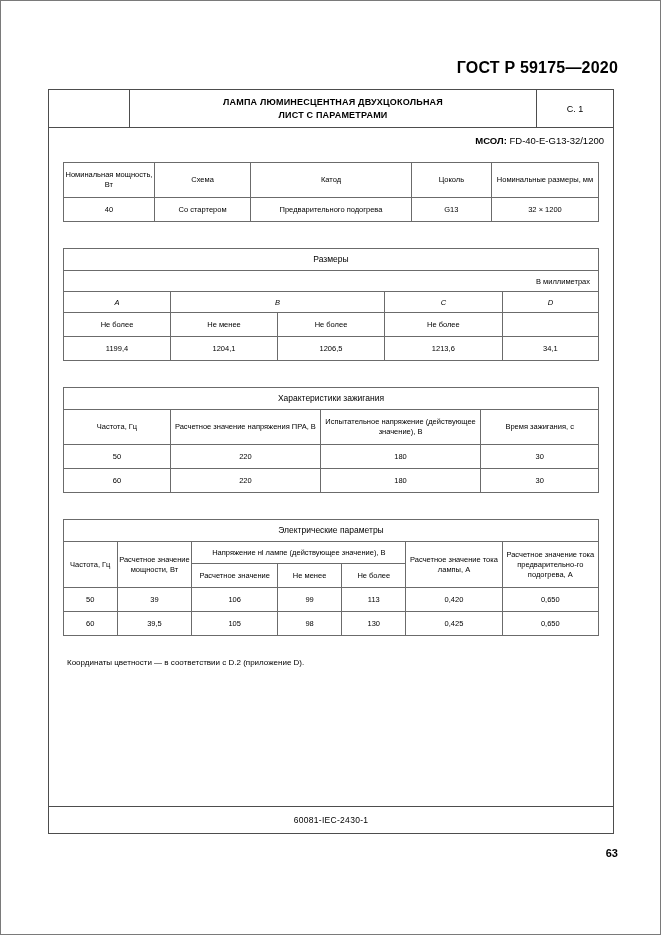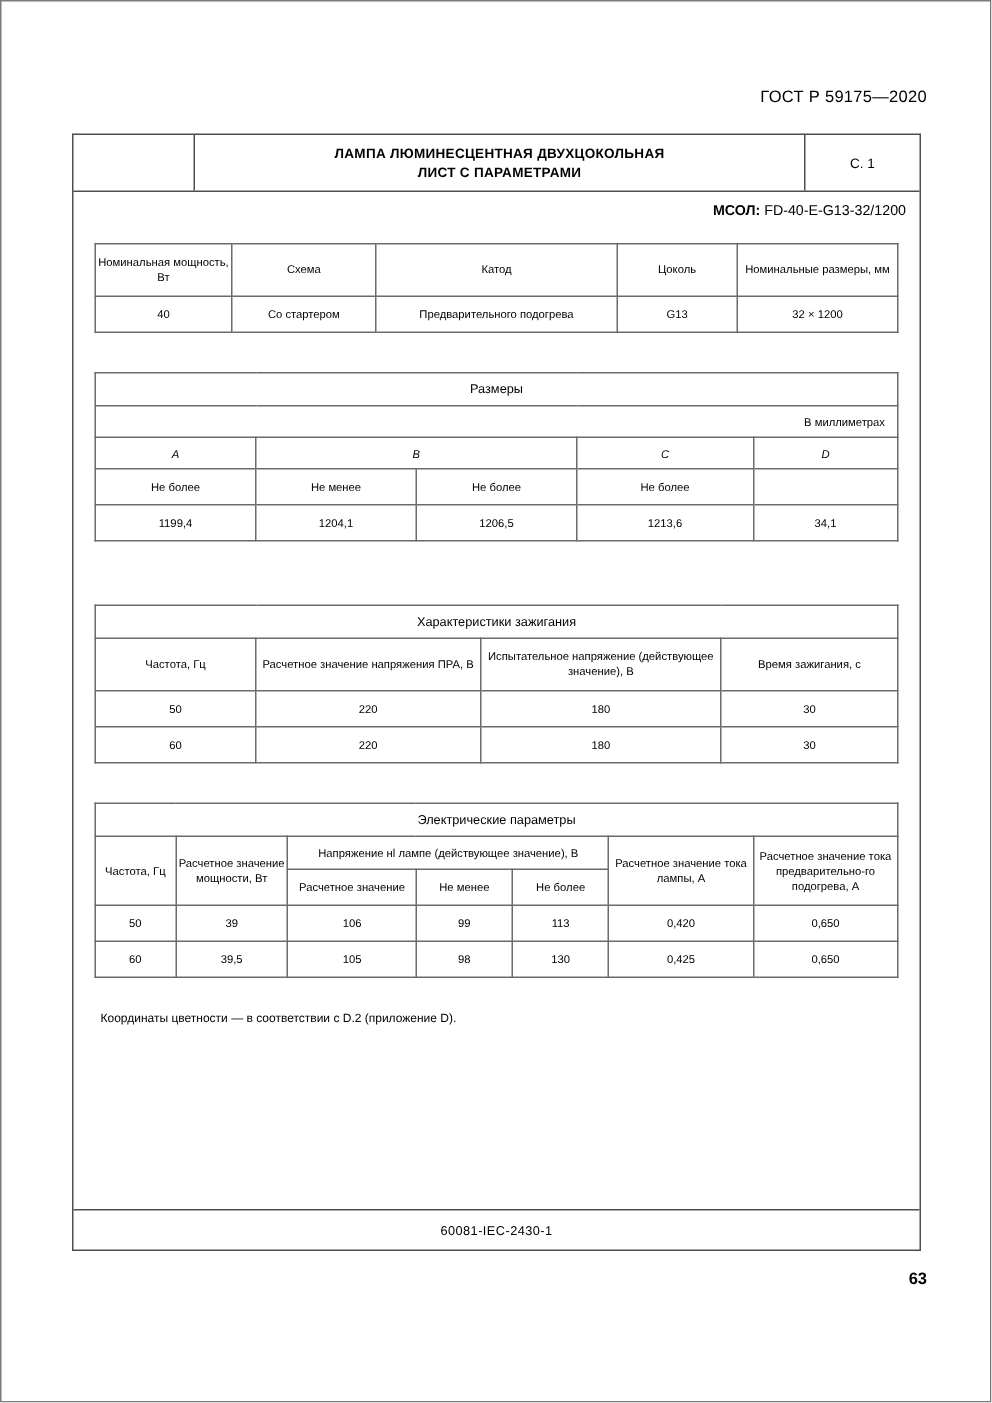--- a/index.html
+++ b/index.html
@@ -20,22 +20,22 @@
     width: 661px;
     height: 935px;
     box-sizing: border-box;
     border: 1px solid #7a7a7a;
     background: #fff;
   }
   .std-header {
     position: absolute;
     right: 42px;
     top: 58px;
-    font-size: 11px;
-    font-weight: normal;
+    font-size: 16px;
+    font-weight: bold;
     letter-spacing: 0.2px;
   }
   .sheet {
     position: absolute;
     left: 47px;
     top: 88px;
     width: 566px;
     height: 745px;
     border: 1px solid #4d4d4d;
     box-sizing: border-box;
@@ -215,21 +215,21 @@
             <td class="vcell">1199,4</td>
             <td class="vcell">1204,1</td>
             <td class="vcell">1206,5</td>
             <td class="vcell">1213,6</td>
             <td class="vcell">34,1</td>
           </tr>
         </tbody>
           </table>
       </div>
 
-      <div class="tbl-wrap" style="margin-top:42px">
+      <div class="tbl-wrap" style="margin-top:26px">
         <table class="t">
           <colgroup>
             <col style="width:20%">
               <col style="width:28%">
               <col style="width:30%">
               <col style="width:22%">
           </colgroup>
           <tbody>
               <tr>
             <td class="caption" colspan="4">Характеристики зажигания</td>

